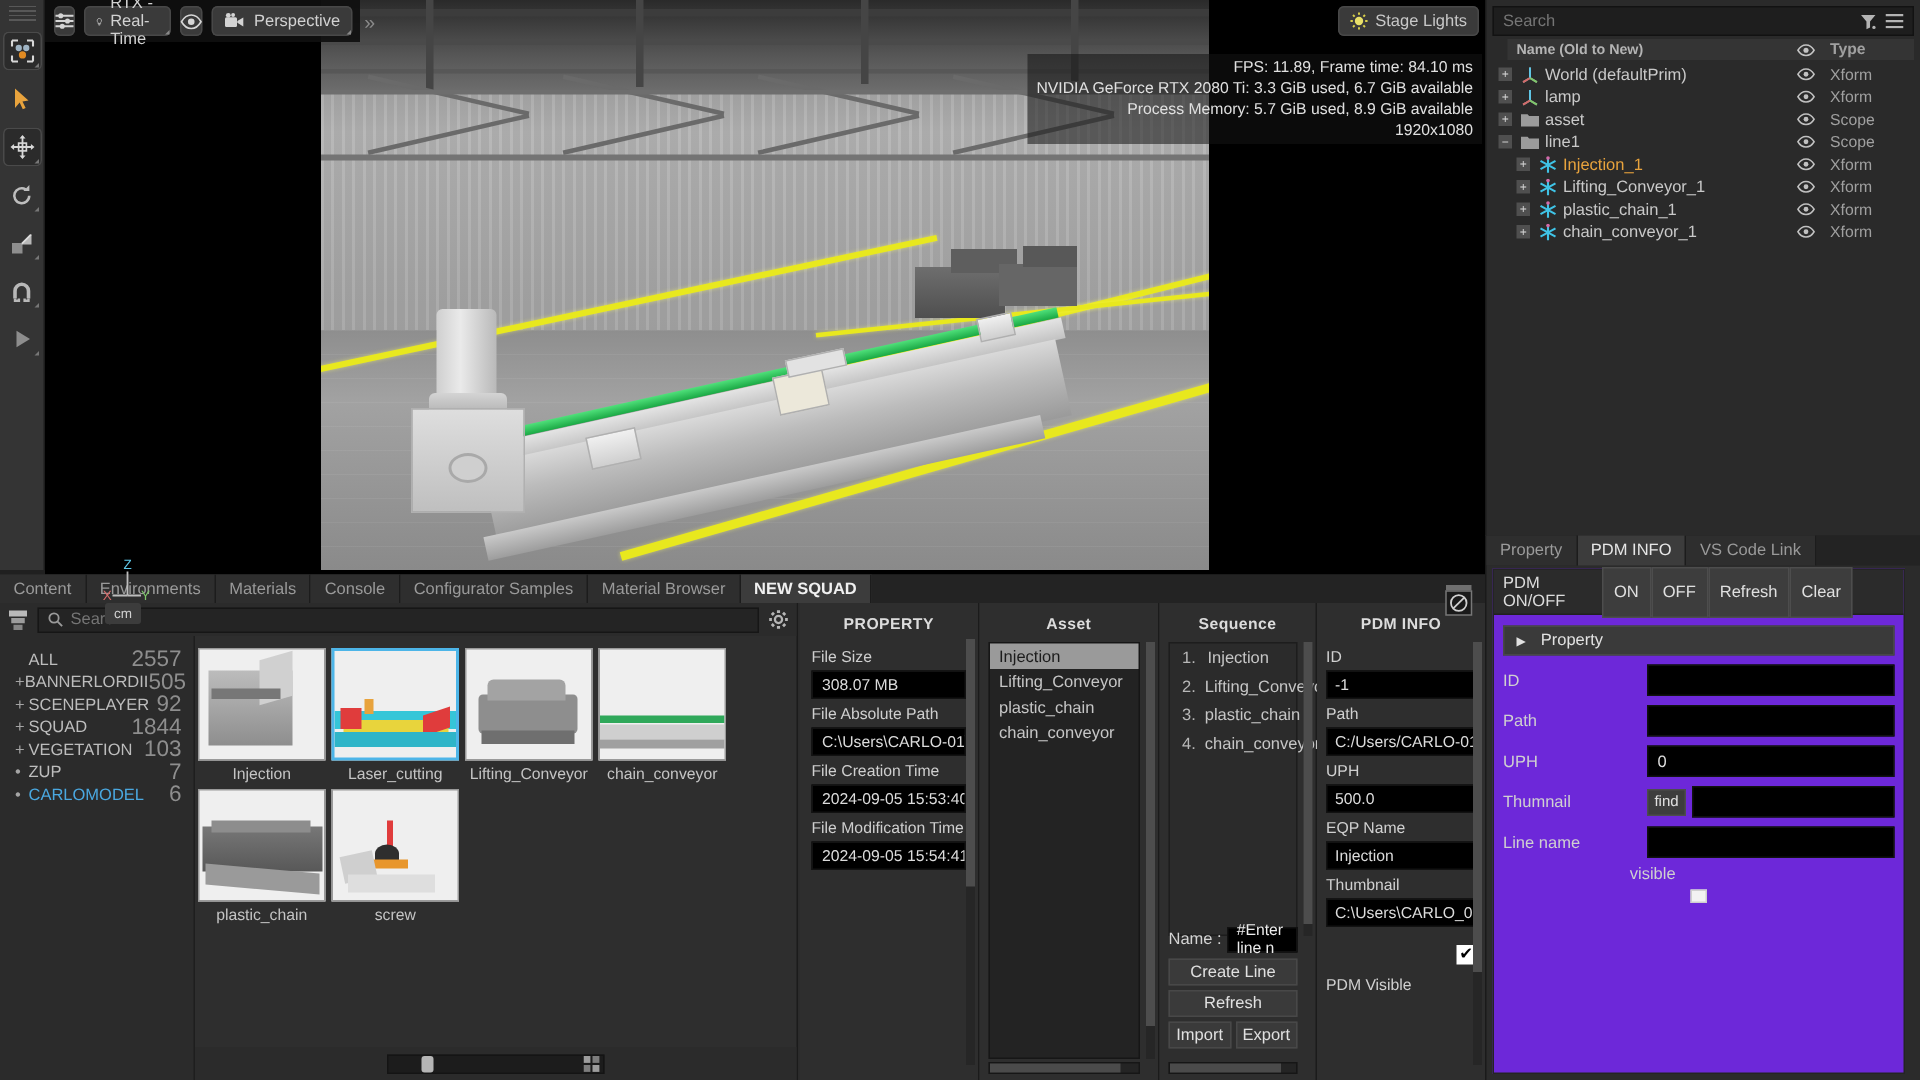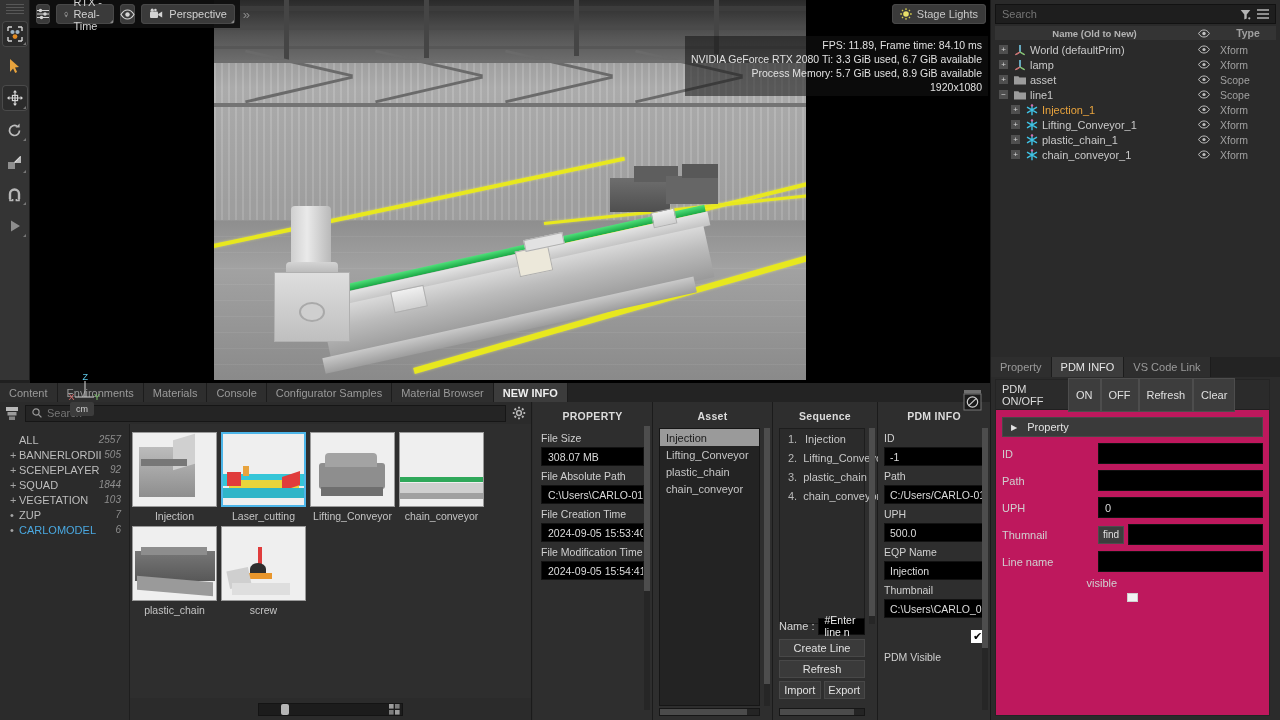--- a/index.html
+++ b/index.html
@@ -87,34 +87,34 @@
      background:#2a2a2a; border-left:1px solid #1a1a1a; }
   .tabstrip { display:flex; height:20px; background:#232323; }
   .tab { display:flex; align-items:center; padding:0 9px; font-size:11px; color:#9a9a9a;
      border-right:1px solid #1c1c1c; background:#2e2e2e; }
   .tab.active { background:#3c3c3c; color:#e6e6e6; }
   #stage-search { display:flex; align-items:center; height:20px; margin:4px 4px 2px 4px;
      background:#1e1e1e; border:1px solid #121212; }
   #stage-search input { flex:1; background:transparent; border:0; outline:0; color:#a9a9a9;
      font-size:11px; padding-left:6px; font-family:"Liberation Sans", sans-serif; }
   .search-tools { display:flex; align-items:center; gap:6px; padding-right:6px; }
-  .col-head { display:flex; height:14px; align-items:center; background:#343434; margin:2px 4px 0 4px;
-     font-size:9.5px; color:#b4b4b4; font-weight:bold;text-align:center; }
+  .col-head { display:flex; height:14px; align-items:center; background:#343434; margin:2px 4px 0 14px;
+     font-size:9.5px; color:#b4b4b4; font-weight:bold; }
   .tree-row { display:flex; align-items:center; height:15px; margin:0 4px; font-size:11px; }
   .tree-row .nm { flex:1; display:flex; align-items:center; gap:4px; overflow:hidden; white-space:nowrap; }
   .expander { width:9px; height:9px; background:#4f4f4f; color:#d8d8d8; font-size:8px; line-height:9px;
      text-align:center; margin-right:2px; flex:none; }
   .eyecol { width:32px; display:flex; justify-content:center; }
   .typecol { width:56px; color:#a0a0a0; font-size:10.5px; }
 
   
   #pdm-panel { position:absolute; left:990px; top:357px; width:290px; height:363px;
      background:#2b2b2b; border-left:1px solid #1a1a1a; }
   #pdm-body { position:absolute; left:4px; right:10px; top:22px; bottom:4px;
-     background:#be185d; border:1px solid #242424; }
+     background:#6d28d9; border:1px solid #242424; }
   #pdm-onoff-row { display:flex; align-items:center; height:30px; background:#2b2b2b;
      border-bottom:1px solid #202020; }
   #pdm-onoff-row .lbl { width:72px; padding-left:6px; font-size:11px; color:#dcdcdc; }
   .gbtn { height:22px; min-width:28px; padding:16px 7px; background:#3d3d3d; border:1px solid #4d4d4d;
      display:flex; align-items:center; justify-content:center; font-size:11px; color:#e0e0e0; }
   #prop-collapse { margin:7px 6px 4px 6px; height:20px; background:#3a3a3a; border:1px solid #484848;
      display:flex; align-items:center; gap:10px; padding-left:8px; font-size:11px; color:#e2e2e2; }
   .pdm-field { display:flex; align-items:center; height:25px; margin:2px 6px; gap:4px; }
   .pdm-field .flabel { width:92px; font-size:11px; color:#d0d0d0; }
   .pdm-input { flex:1; height:21px; background:#000; border:1px solid #111; display:flex;
@@ -133,21 +133,21 @@
   #browser-toolbar { display:flex; align-items:center; height:22px; padding:0 5px; gap:6px;
      background:#2b2b2b; }
   #browser-search { flex:1; display:flex; align-items:center; height:17px; background:#242424;
      border:1px solid #161616; gap:5px; padding-left:6px; }
   #browser-search input { flex:1; background:transparent; border:0; outline:0; color:#8d8d8d;
      font-size:11px; font-family:"Liberation Sans", sans-serif; }
   #collections { position:absolute; left:0; top:22px; width:130px; bottom:0; background:#2b2b2b;
      border-right:1px solid #1e1e1e; padding-top:8px; }
   .coll-row { display:flex; align-items:center; height:15px; padding:0 8px 0 10px; font-size:11px; }
   .coll-row .cname { flex:1; color:#bdbdbd; }
-  .coll-row .ccount { color:#8e8e8e; font-size:10px;font-style:italic; }
+  .coll-row .ccount { color:#8e8e8e; font-size:15px; }
   .coll-row.sel .cname { color:#4aa8e0; }
   .coll-row .plus { width:9px; color:#a5a5a5; }
 
   #grid-area { position:absolute; left:130px; top:22px; right:0; bottom:22px; padding:8px 0 0 2px; }
   .thumb-row { display:flex; gap:4px; margin-bottom:4px; }
   .thumb { width:85px; }
   .thumb .img { width:85px; height:75px; background:#efefef; border:1px solid #9a9a9a;
      position:relative; overflow:hidden; }
   .thumb.sel .img { border:2px solid #4db5e8; }
   .thumb .cap { text-align:center; font-size:10.5px; color:#c4c4c4; padding-top:3px; }
@@ -648,21 +648,21 @@
         <div class="tab">
           <span>Console</span>
         </div>
         <div class="tab">
           <span>Configurator Samples</span>
         </div>
         <div class="tab">
           <span>Material Browser</span>
         </div>
         <div class="tab active" style="font-weight: bold; color: rgb(240, 240, 240);">
-          <span>NEW INFO</span>
+          <span>NEW SQUAD</span>
         </div>
       </div>
 
     <div id="browser">
       <div id="browser-toolbar">
         <span>
           <svg width="14" height="15" viewBox="0 0 14 15">
             <rect x="1" y="1" width="12" height="4" fill="#b9b9b9"></rect>
             <rect x="2.5" y="6" width="9" height="3.5" fill="#9c9c9c"></rect>
             <rect x="4" y="10.5" width="6" height="3.5" fill="#858585"></rect>

